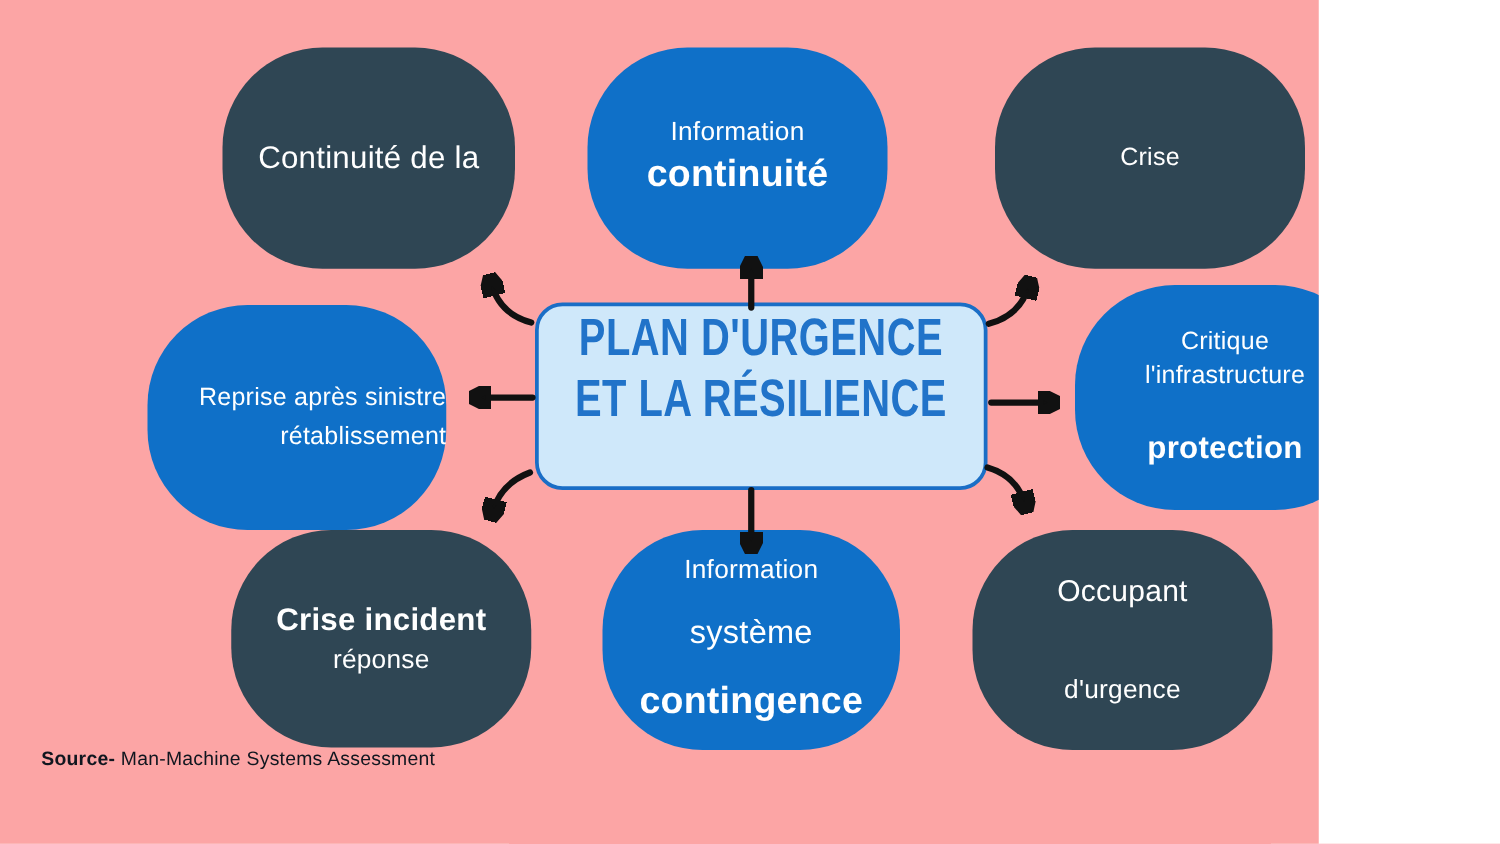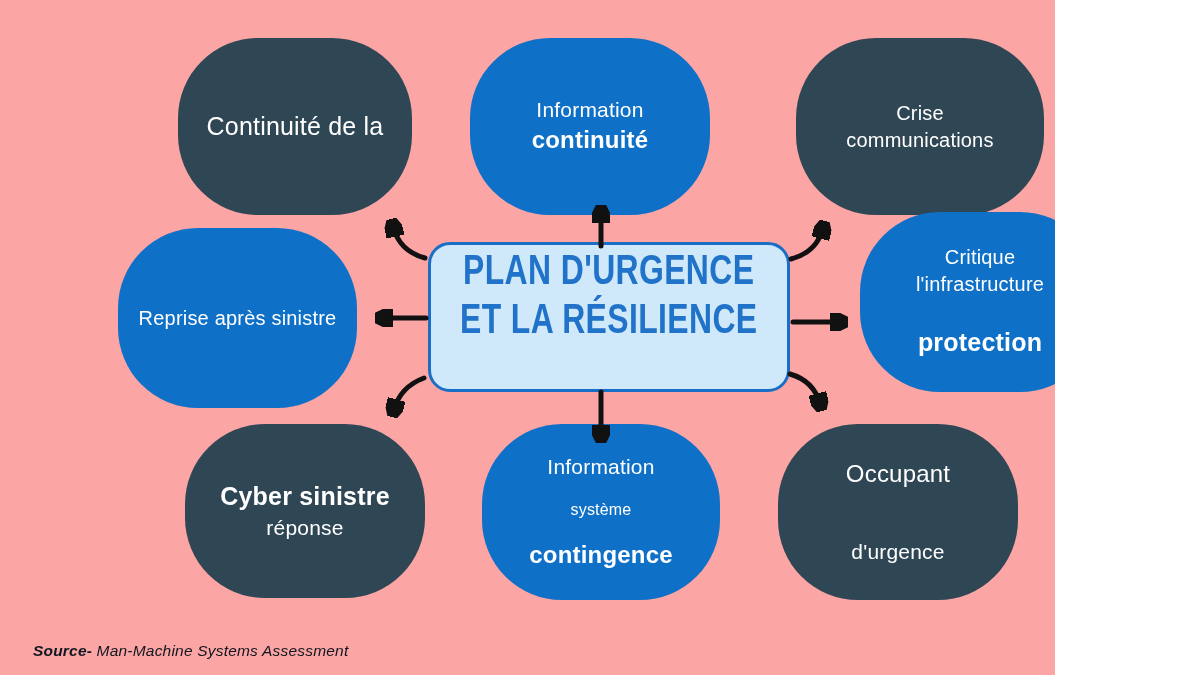--- a/index.html
+++ b/index.html
@@ -22,25 +22,25 @@
     text-align: center;
     color: #ffffff;
     letter-spacing: 0.2px;
     z-index: 2;
   }
   .bubble.dark { background: #2f4654; }
   .bubble.blue { background: #0f70c8; }
   .line      { line-height: 1.35; }
   .t20       { font-size: 20px; font-weight: 500; }
   .t21       { font-size: 21px; font-weight: 500; }
-  .t23       { font-size: 16px; font-weight: 500; }
+  .t23       { font-size: 26px; font-weight: 500; }
   .t24       { font-size: 24px; font-weight: 500; }
   .t25       { font-size: 25px; font-weight: 500; }
   .t25b      { font-size: 25px; font-weight: 700; }
-  .t26b      { font-size: 24px; font-weight: 700; }
+  .t26b      { font-size: 30px; font-weight: 700; }
   .gap-top   { margin-top: 28px; }
   .loose .line { line-height: 1.55; }
 
   .center-box {
     position: absolute;
     left: 428px; top: 242px;
     width: 362px; height: 150px;
     background: #cfe8fa;
     border: 3px solid #1a6ec6;
     border-radius: 22px;
@@ -63,67 +63,66 @@
   }
   .arrow-layer {
     position: absolute;
     inset: 0;
     z-index: 4;
     pointer-events: none;
   }
   .arrow-layer path { stroke: #111111; stroke-width: 5; fill: none; stroke-linecap: round; }
   .source-line {
     position: absolute;
-    left: 33px; top: 642px;
+    left: 33px; top: 599px;
     font-size: 15.5px;
     color: #10161f;
     letter-spacing: 0.2px;
     z-index: 2;
-    font-style: italic;
   }
   .source-line .bold { font-weight: 700; }
 </style>
 </head>
 <body>
 
 <div class="canvas">
 
   <div class="bubble dark" style="left:178px;top:38px;width:234px;height:177px;">
     <div class="line t25">Continuité de la</div>
   </div>
 
   <div class="bubble blue" style="left:470px;top:38px;width:240px;height:177px;">
     <div class="line t21">Information</div>
     <div class="line t26b">continuité</div>
   </div>
 
   <div class="bubble dark" style="left:796px;top:38px;width:248px;height:177px;">
     <div class="line t20">Crise</div>
-    <div class="line t20">communications</div>
   </div>
 
-  <div class="bubble blue loose" style="left:118px;top:228px;width:239px;height:180px;">
+  <div class="bubble blue loose" style="left:118px;top:244px;width:239px;height:180px;align-items:flex-end;">
     <div class="line t20">Reprise après sinistre</div>
+    <div class="line t20">rétablissement</div>
   </div>
 
   <div class="center-box">
     <div class="center-title">
       <div>PLAN D'URGENCE</div>
       <div>ET LA RÉSILIENCE</div>
     </div>
   </div>
 
-  <div class="bubble blue" style="left:860px;top:212px;width:240px;height:180px;">
+  <div class="bubble blue" style="left:860px;top:228px;width:240px;height:180px;">
     <div class="line t20">Critique</div>
     <div class="line t20">l'infrastructure</div>
     <div class="line t25b gap-top">protection</div>
   </div>
 
   <div class="bubble dark" style="left:185px;top:424px;width:240px;height:174px;">
-    <div class="line t25b">Cyber sinistre</div>
+    <div class="line t25b">Crise incident</div>
     <div class="line t21">réponse</div>
   </div>
 
   <div class="bubble blue" style="left:482px;top:424px;width:238px;height:176px;gap:18px;">
     <div class="line t21">Information</div>
     <div class="line t23">système</div>
     <div class="line t26b">contingence</div>
   </div>
 
   <div class="bubble dark" style="left:778px;top:424px;width:240px;height:176px;gap:48px;">

